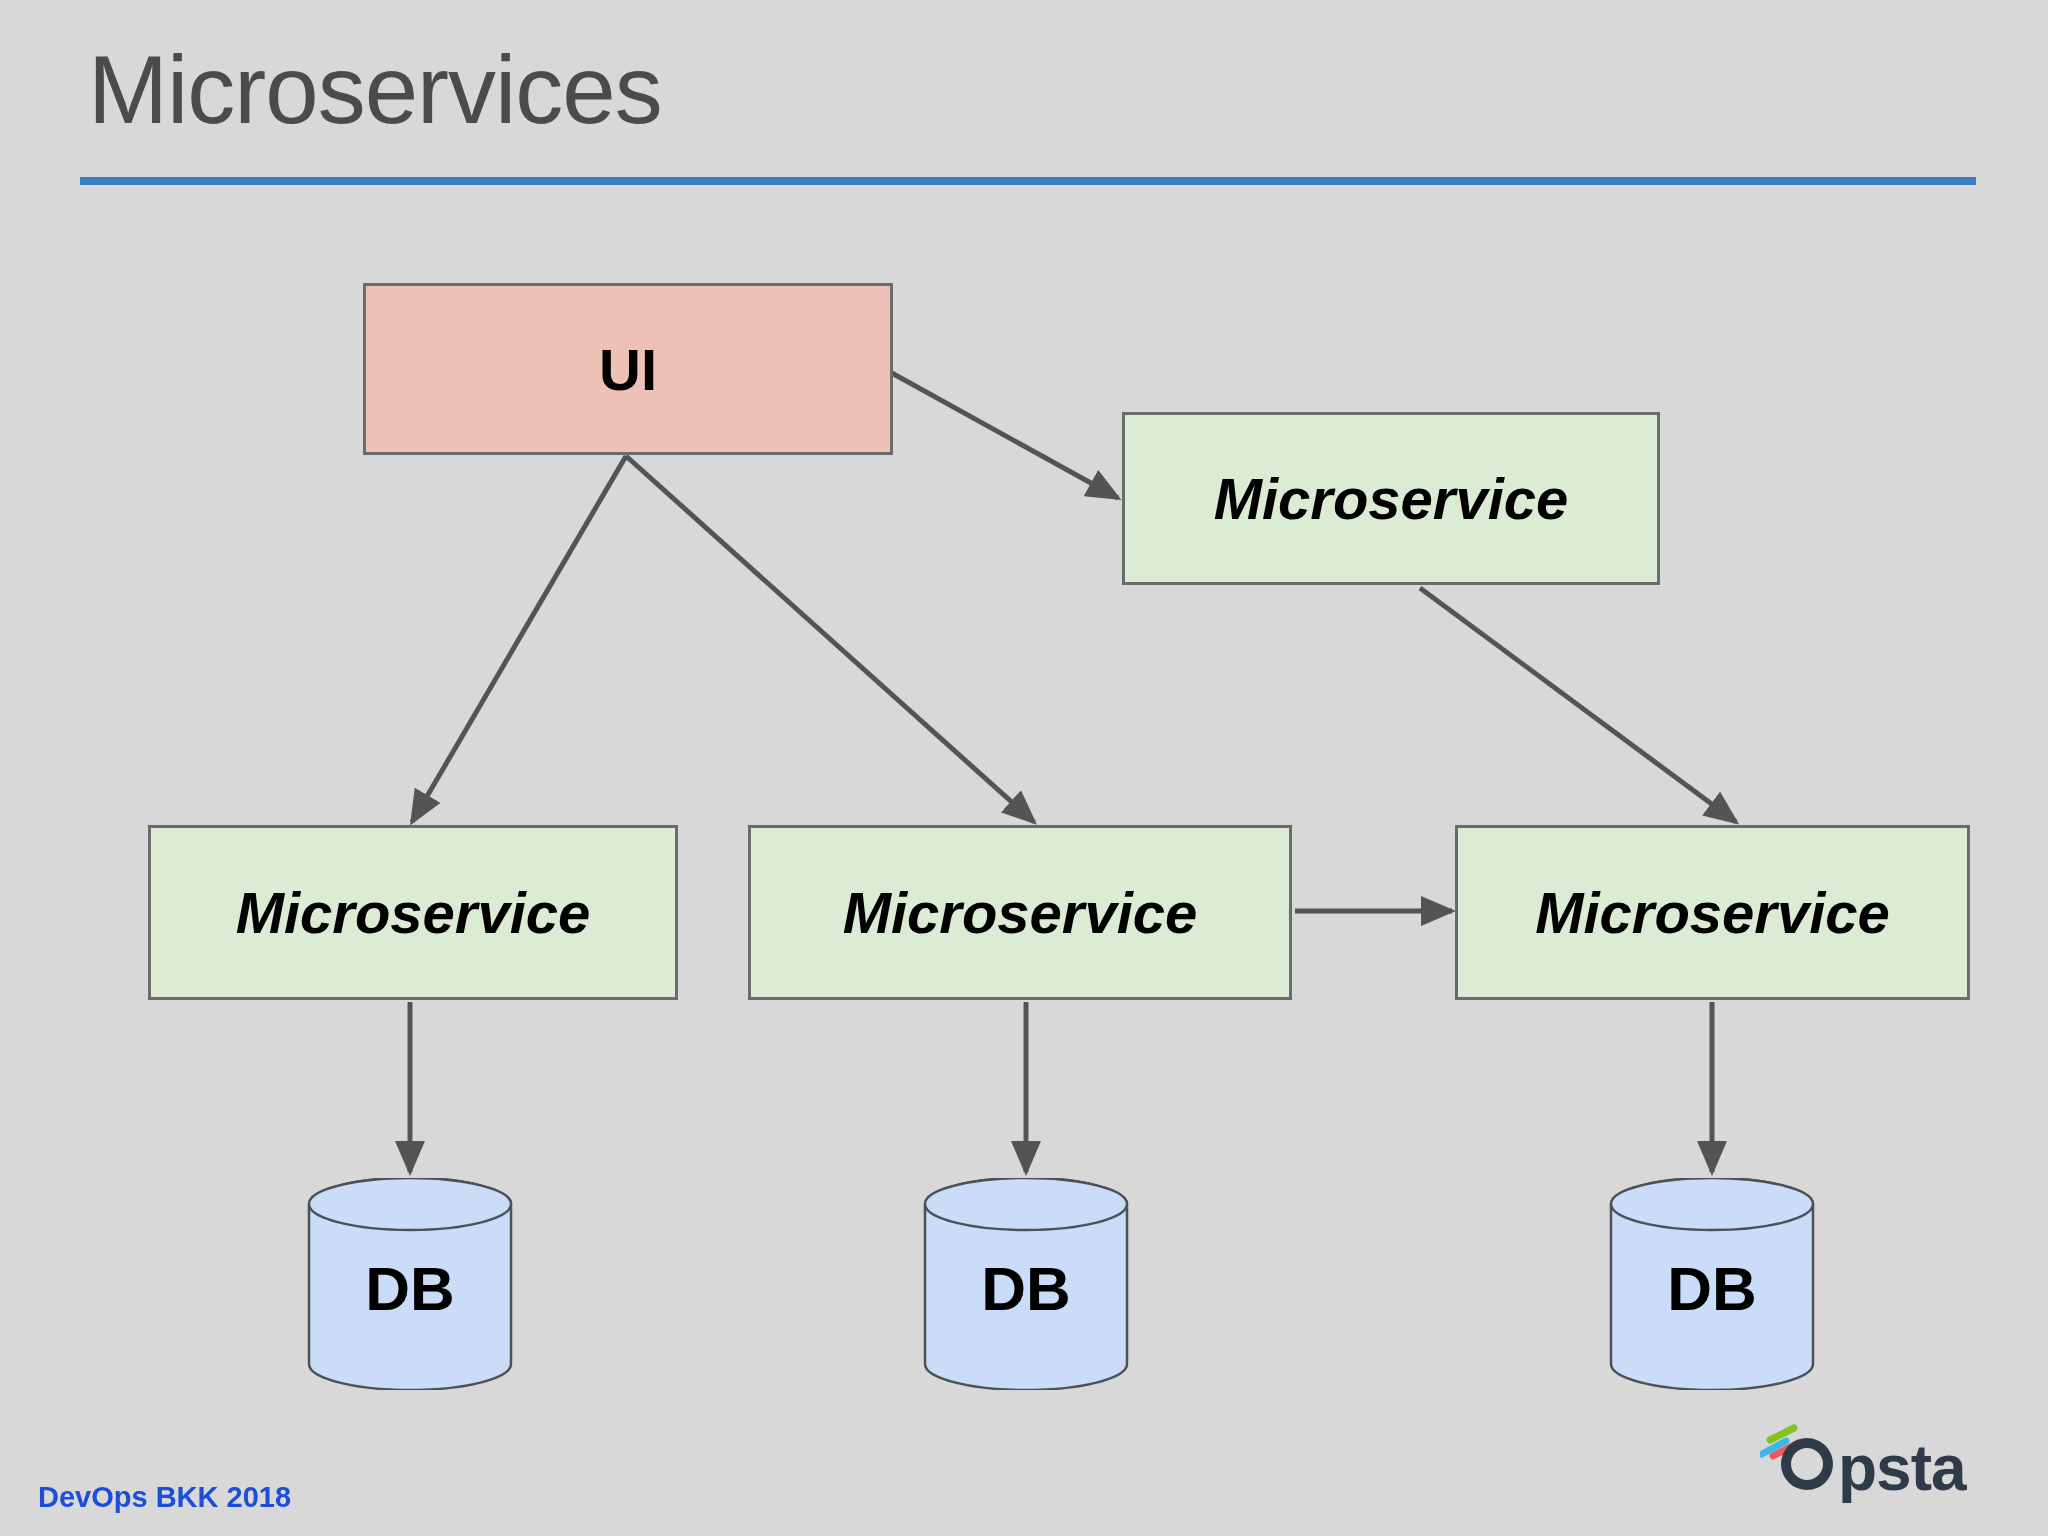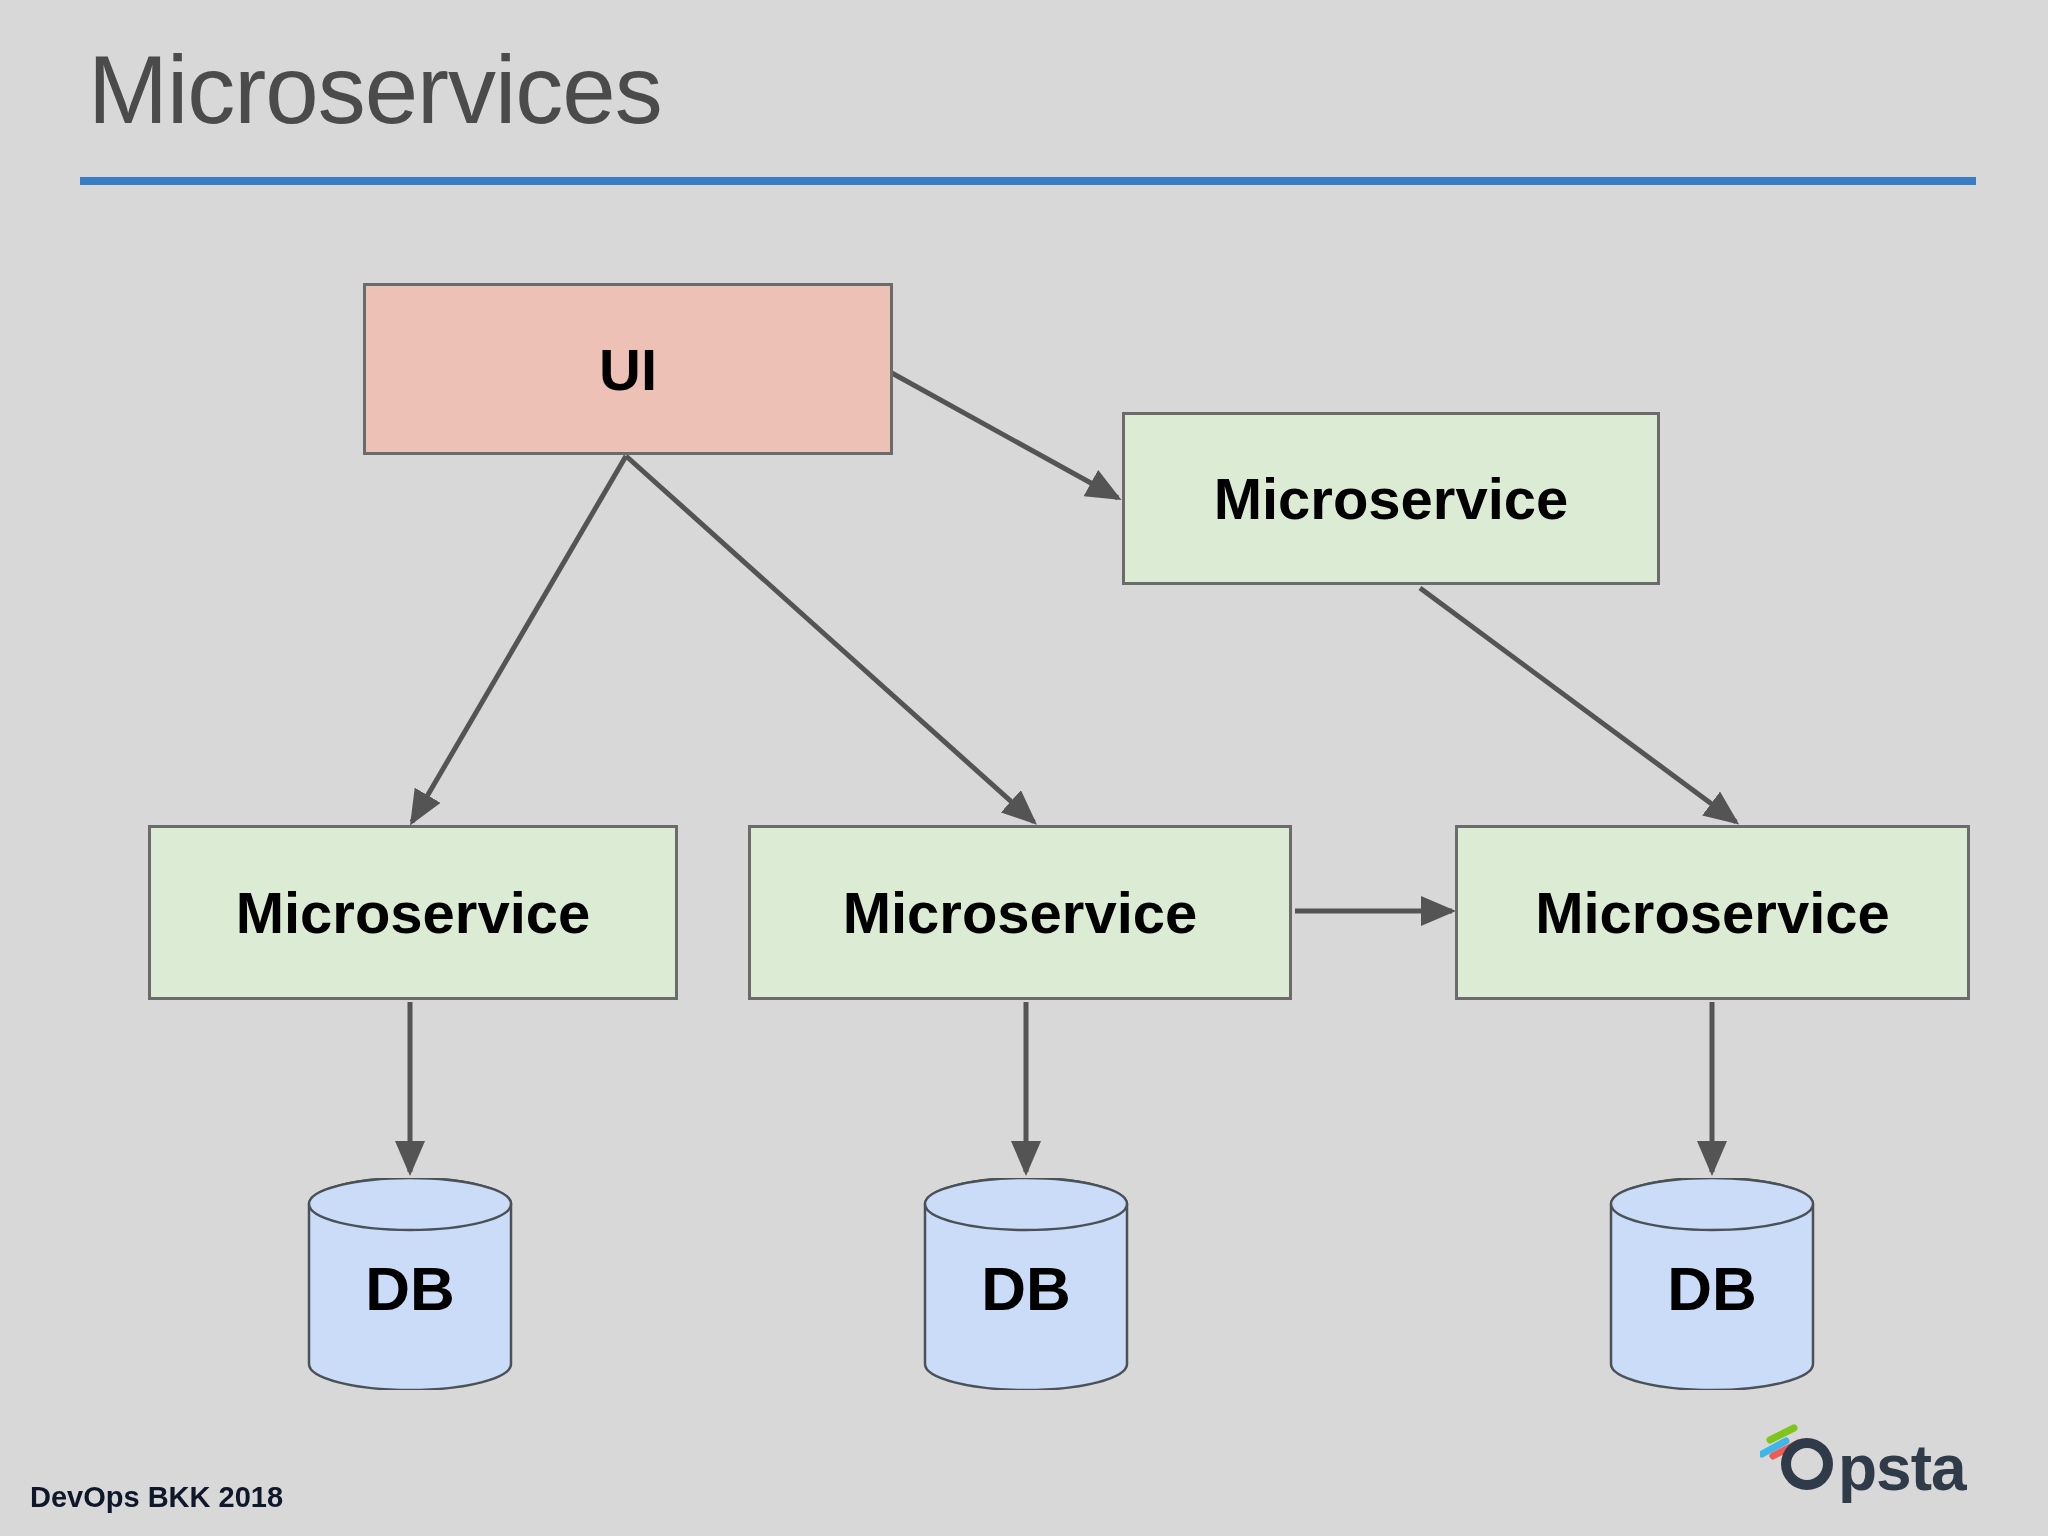--- a/index.html
+++ b/index.html
@@ -58,45 +58,46 @@
     font-weight: bold;
     white-space: nowrap;
   }
   .node.ui {
     background: #eec1b7;
     font-size: 58px;
   }
   .node.svc {
     background: #dcecd4;
     font-size: 58px;
+    font-style: italic;
   }
 
   
   .db {
     position: absolute;
   }
   .db-label {
     position: absolute;
     left: 0;
     width: 100%;
     text-align: center;
     font-size: 62px;
     font-weight: bold;
     color: #000000;
     pointer-events: none;
   }
 
   
   #footer-text {
     position: absolute;
-    left: 30px;
+    left: 38px;
     bottom: 22px;
     font-size: 29px;
     font-weight: bold;
-    color: #0f172a;
+    color: #1d4ed8;
     white-space: nowrap;
   }
 
   
   #logo {
     position: absolute;
     right: 38px;
     bottom: 28px;
     width: 250px;
     height: 84px;

